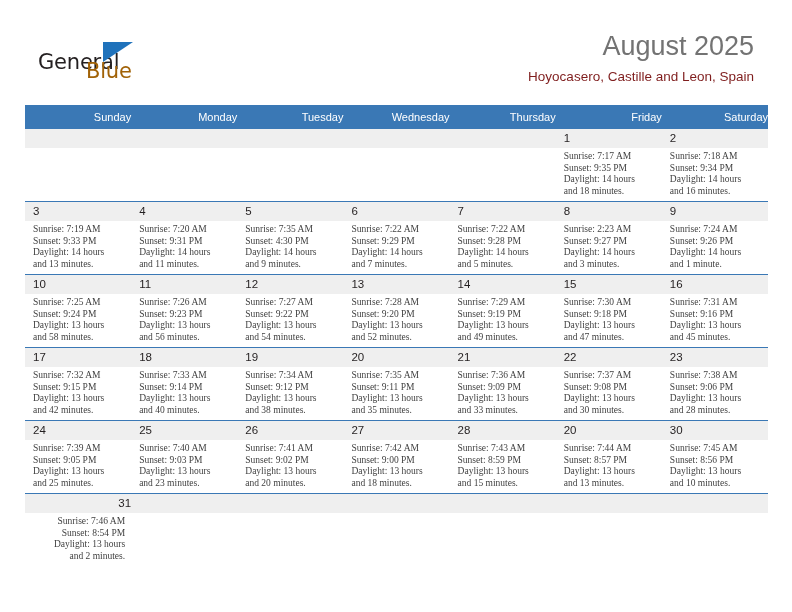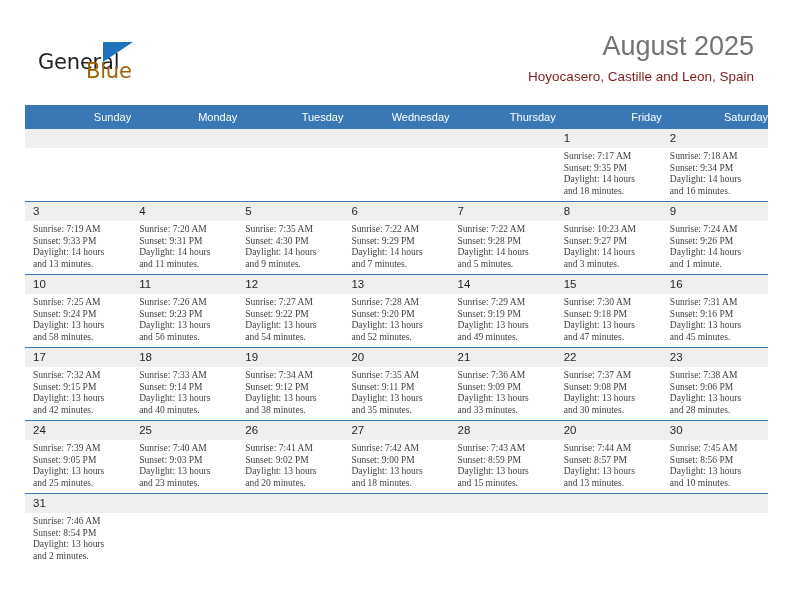--- a/index.html
+++ b/index.html
@@ -134,21 +134,21 @@
   .info {
     padding: 3px 6px 0 8px;
     font-size: 9.5px;
     line-height: 11.6px;
     color: #3f3f3f;
     font-family: Liberation Serif, serif;
   }
   .info div {
     white-space: nowrap;
   }
-  .last-row td { border-bottom: none; }
+  .last-row td { border-bottom: none; text-align: right; }
 </style>
 </head>
 <body>
 
 <div class="page">
 
   <div class="header">
     <div class="logo">
       <span class="logo-general">General</span>
       <span class="logo-tri"></span>
@@ -276,21 +276,21 @@
                 <div>Sunset: 9:28 PM</div>
                 <div>Daylight: 14 hours</div>
                 <div>and 5 minutes.</div>
               </div>
             </div>
           </td>
           <td class="cell">
             <div class="cell-inner">
               <div class="daynum">8</div>
               <div class="info">
-                <div>Sunrise: 10:23 AM</div>
+                <div>Sunrise: 2:23 AM</div>
                 <div>Sunset: 9:27 PM</div>
                 <div>Daylight: 14 hours</div>
                 <div>and 3 minutes.</div>
               </div>
             </div>
           </td>
           <td class="cell">
             <div class="cell-inner">
               <div class="daynum">9</div>
               <div class="info">

